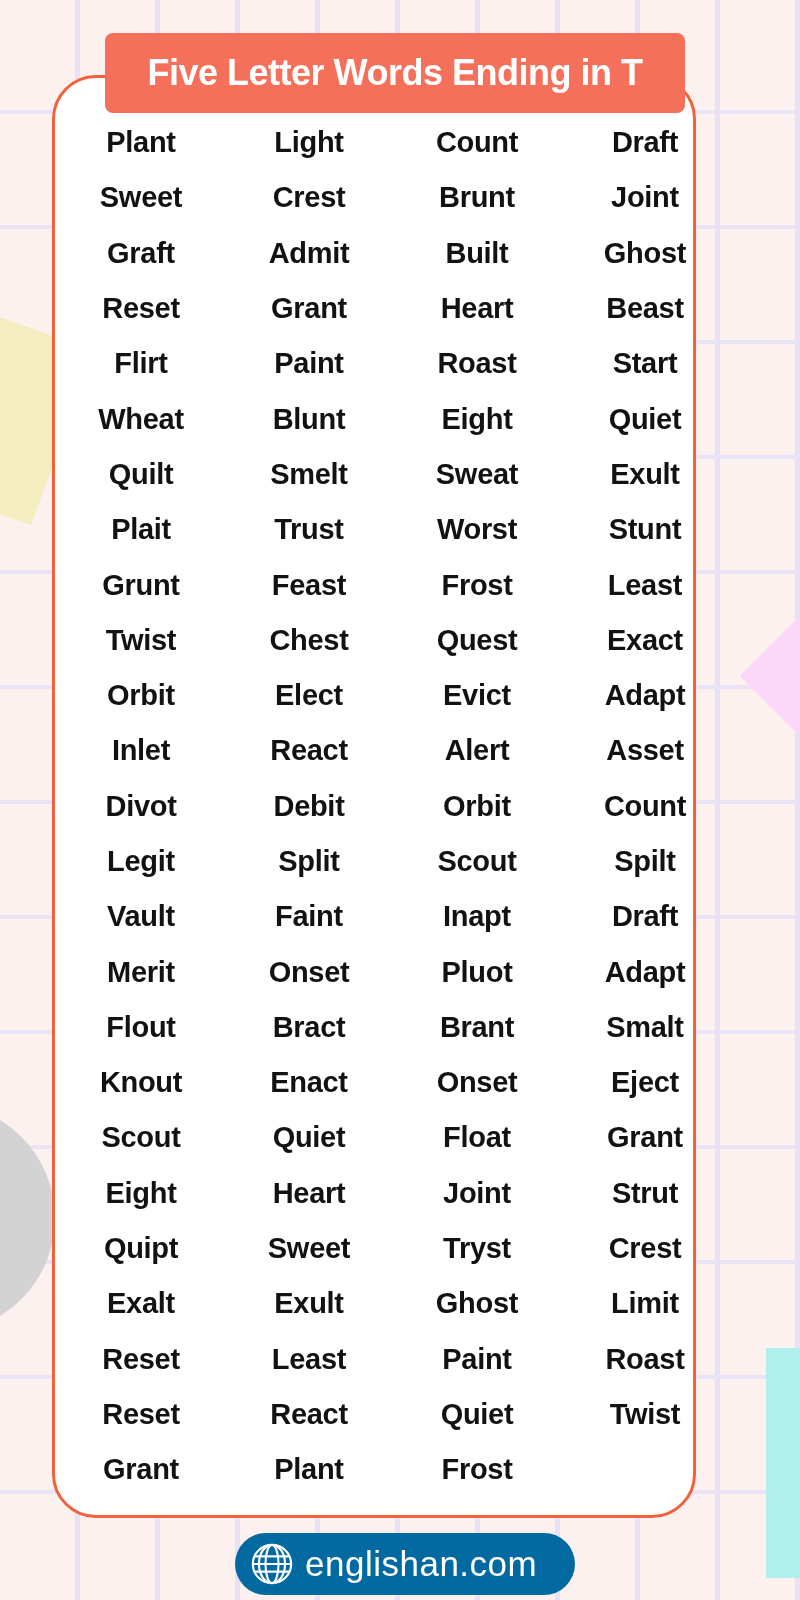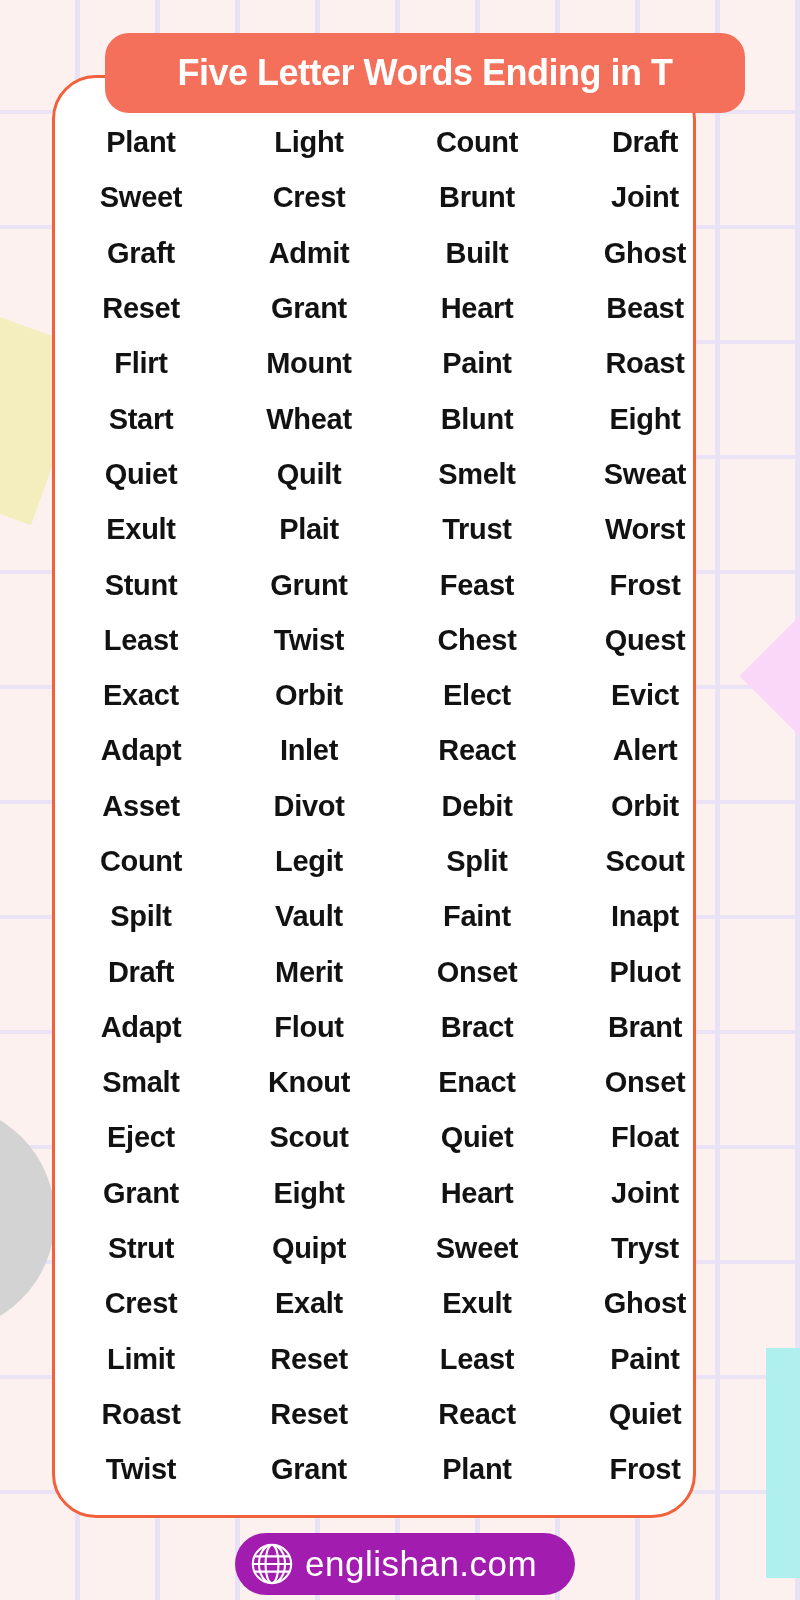--- a/index.html
+++ b/index.html
@@ -48,23 +48,23 @@
     width: 644px; height: 1443px;
     background: #FFFFFF;
     border: 3px solid #F2603C;
     border-radius: 44px;
     box-sizing: border-box;
   }
   
   .header-pill {
     position: absolute;
     left: 105px; top: 33px;
-    width: 640px; height: 80px;
+    width: 580px; height: 80px;
     background: #F4705A;
-    border-radius: 24px;
+    border-radius: 8px;
     display: flex; align-items: center; justify-content: center;
     z-index: 3;
   }
   .header-pill h1 {
     margin: 0;
     color: #FFFFFF;
     font-size: 36px;
     font-weight: bold;
     letter-spacing: -0.5px;
     white-space: nowrap;
@@ -84,21 +84,21 @@
     font-weight: bold;
     color: #121212;
     letter-spacing: -0.3px;
     white-space: nowrap;
   }
   
   .footer-badge {
     position: absolute;
     left: 235px; top: 1533px;
     width: 340px; height: 62px;
-    background: #a21caf;
+    background: #0369a1;
     border-radius: 31px;
     display: flex; align-items: center;
     padding-left: 14px;
     box-sizing: border-box;
     z-index: 3;
   }
   .footer-badge .globe { width: 46px; height: 46px; flex: 0 0 auto; }
   .footer-badge .site-label {
     color: #FFFFFF;
     font-size: 35px;
@@ -130,21 +130,20 @@
       <div class="word">Joint</div>
       <div class="word">Graft</div>
       <div class="word">Admit</div>
       <div class="word">Built</div>
       <div class="word">Ghost</div>
       <div class="word">Reset</div>
       <div class="word">Grant</div>
       <div class="word">Heart</div>
       <div class="word">Beast</div>
       <div class="word">Flirt</div>
-      <div class="word">Mount</div>
       <div class="word">Paint</div>
       <div class="word">Roast</div>
       <div class="word">Start</div>
       <div class="word">Wheat</div>
       <div class="word">Blunt</div>
       <div class="word">Eight</div>
       <div class="word">Quiet</div>
       <div class="word">Quilt</div>
       <div class="word">Smelt</div>
       <div class="word">Sweat</div>

